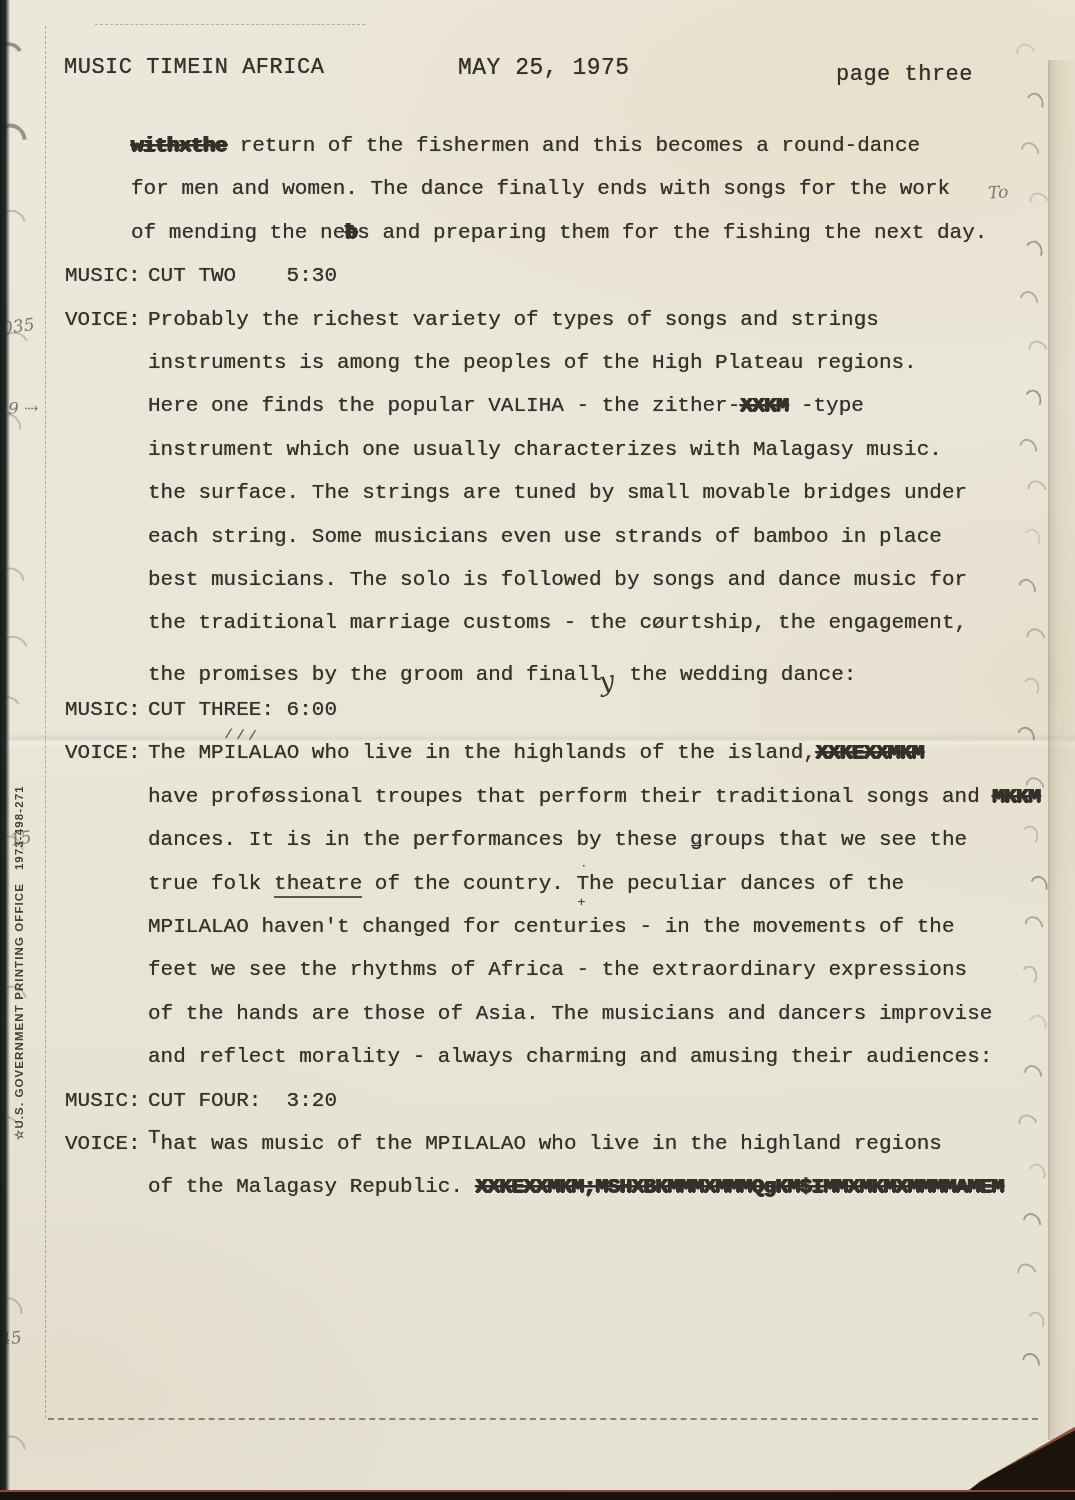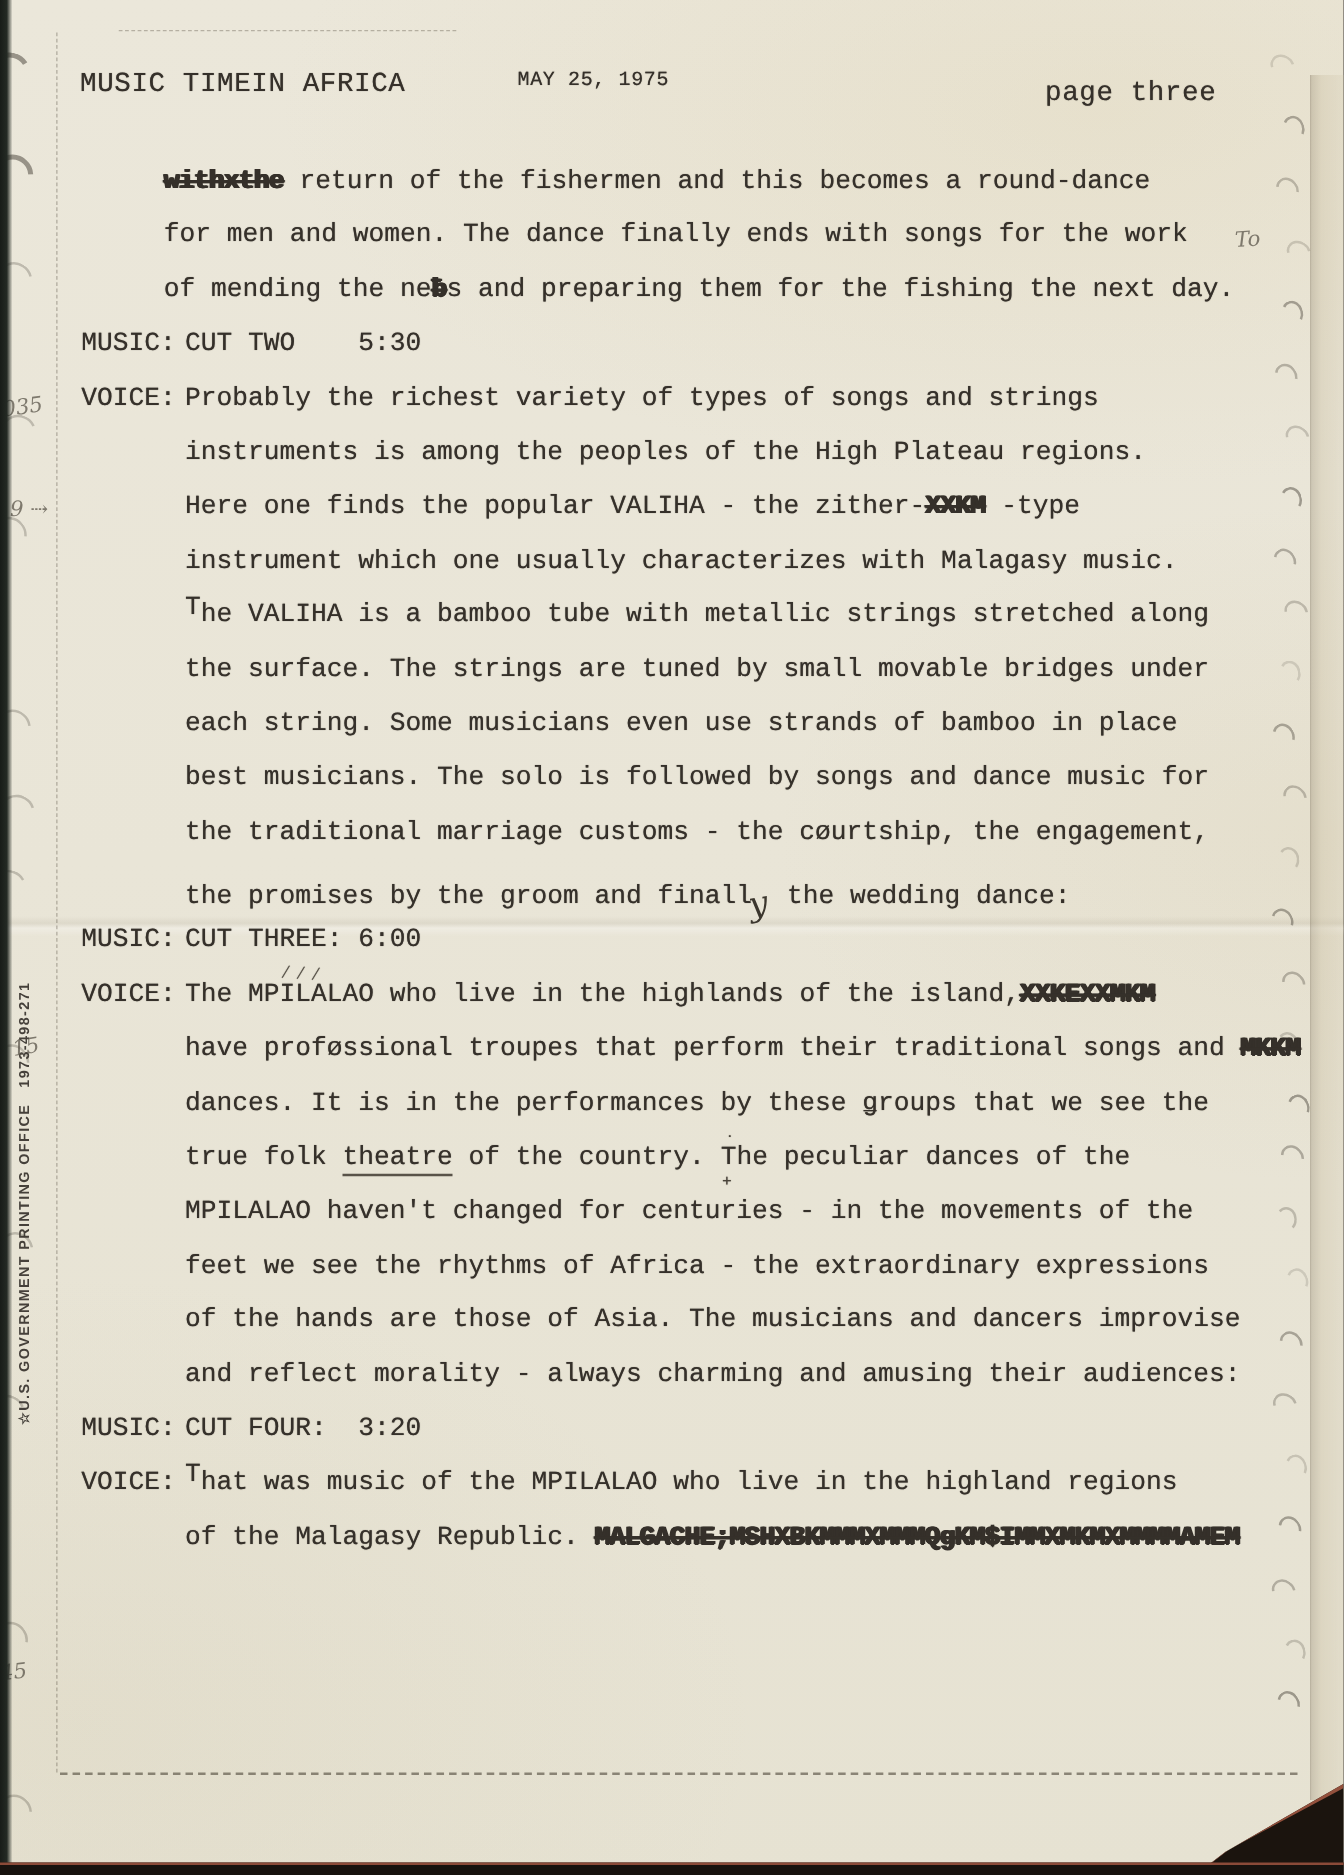--- a/index.html
+++ b/index.html
@@ -59,21 +59,21 @@
     filter:blur(.4px);
   }
   .crease-mid{
     position:absolute;left:0;top:733px;width:1075px;height:16px;
     background:linear-gradient(to bottom,transparent,rgba(120,110,92,.10) 35%,rgba(255,255,255,.28) 60%,transparent);
   }
   
   .tw{color:#35302a;text-shadow:0 0 .7px rgba(45,40,33,.75);}
   .hdr{position:absolute;top:55px;font-size:22px;letter-spacing:.5px;white-space:pre;}
   #hdr-title{left:64px;text-align:center;}
-  #hdr-date{left:414px;font-size:16px;}
+  #hdr-date{left:458px;font-size:23px;}
   #hdr-page{left:836px;top:62px;}
   .doc-body{position:absolute;left:65px;top:134px;width:990px;font-size:21px;}
   .line{position:relative;height:43.4px;white-space:pre;padding-left:83px;box-sizing:border-box;}
   .line.cont{padding-left:66px;}
   .speaker{position:absolute;left:0;top:0;}
   
   .seg{display:inline;}
   .seg.strike{
     font-weight:700;letter-spacing:-.6px;
     text-decoration:line-through;
@@ -134,38 +134,37 @@
 
   <div class="tw doc-body" id="doc-body">
       <div class="line cont"><span class="seg strike">withxthe</span><span class="seg"> return of the fishermen and this becomes a round-dance</span></div>
       <div class="line cont"><span class="seg">for men and women. The dance finally ends with songs for the work</span></div>
       <div class="line cont"><span class="seg">of mending the ne</span><span class="seg strike">ƀ</span><span class="seg">s and preparing them for the fishing the next day.</span></div>
       <div class="line"><span class="speaker">MUSIC:</span><span class="seg">CUT TWO    5:30</span></div>
       <div class="line"><span class="speaker">VOICE:</span><span class="seg">Probably the richest variety of types of songs and strings</span></div>
       <div class="line"><span class="seg">instruments is among the peoples of the High Plateau regions.</span></div>
       <div class="line"><span class="seg">Here one finds the popular VALIHA - the zither-</span><span class="seg strike">XXKM</span><span class="seg"> -type</span></div>
       <div class="line"><span class="seg">instrument which one usually characterizes with Malagasy music.</span></div>
-      <div class="line"><span class="seg raised">T</span><span class="seg">he VALIHA is a bamboo tube with metallic strings stretched along</span></div>
       <div class="line"><span class="seg">the surface. The strings are tuned by small movable bridges under</span></div>
       <div class="line"><span class="seg">each string. Some musicians even use strands of bamboo in place</span></div>
       <div class="line"><span class="seg">best musicians. The solo is followed by songs and dance music for</span></div>
       <div class="line"><span class="seg">the traditional marriage customs - the cøurtship, the engagement,</span></div>
       <div class="line"><span class="seg">the promises by the groom and finall</span><span class="seg handy">y</span><span class="seg"> the wedding dance:</span></div>
       <div class="line"><span class="speaker">MUSIC:</span><span class="seg">CUT THREE: 6:00</span></div>
       <div class="line"><span class="speaker">VOICE:</span><span class="seg">The </span><span class="seg slashed">MPILALAO</span><span class="seg"> who live in the highlands of the island,</span><span class="seg strike">XXKEXXMKM</span></div>
       <div class="line"><span class="seg">have proføssional troupes that perform their traditional songs and </span><span class="seg strike">MKKM</span></div>
       <div class="line"><span class="seg">dances. It is in the performances by these ǥroups that we see the</span></div>
       <div class="line"><span class="seg">true folk </span><span class="seg underline">theatre</span><span class="seg"> of the country. </span><span class="seg insert">T</span><span class="seg">he peculiar dances of the</span></div>
       <div class="line"><span class="seg">MPILALAO haven't changed for centuries - in the movements of the</span></div>
       <div class="line"><span class="seg">feet we see the rhythms of Africa - the extraordinary expressions</span></div>
       <div class="line"><span class="seg">of the hands are those of Asia. The musicians and dancers improvise</span></div>
       <div class="line"><span class="seg">and reflect morality - always charming and amusing their audiences:</span></div>
       <div class="line"><span class="speaker">MUSIC:</span><span class="seg">CUT FOUR:  3:20</span></div>
       <div class="line"><span class="speaker">VOICE:</span><span class="seg raised">T</span><span class="seg">hat was music of the MPILALAO who live in the highland regions</span></div>
-      <div class="line"><span class="seg">of the Malagasy Republic. </span><span class="seg strike">MALGACHE;MSHXBKMMMXMMMQgKM$IMMXMKMXMMMMAMEM</span></div>
+      <div class="line"><span class="seg">of the Malagasy Republic. </span><span class="seg strike">XXKEXXMKM;MSHXBKMMMXMMMQgKM$IMMXMKMXMMMMAMEM</span></div>
     </div>
 
   <div class="gpo">☆U.S. GOVERNMENT PRINTING OFFICE   1973-498-271</div>
 
   <div id="rings">
       <div class="ring" style="left: 1016px; top: 44px; width: 16px; height: 13px; transform: rotate(30deg); opacity: 0.28;"></div>
       <div class="ring" style="left: 1025px; top: 93.5px; width: 16px; height: 13px; transform: rotate(71deg); opacity: 0.668889;"></div>
       <div class="ring" style="left: 1020px; top: 143px; width: 16px; height: 13px; transform: rotate(52deg); opacity: 0.502222;"></div>
       <div class="ring" style="left: 1029px; top: 192.5px; width: 16px; height: 13px; transform: rotate(33deg); opacity: 0.335556;"></div>
       <div class="ring" style="left: 1024px; top: 242px; width: 16px; height: 13px; transform: rotate(74deg); opacity: 0.724444;"></div>

